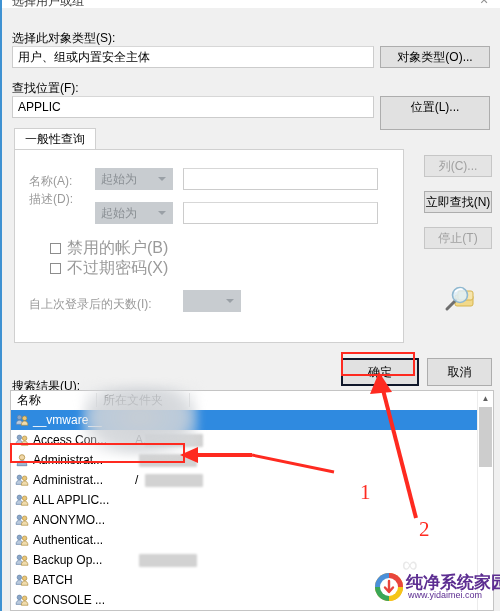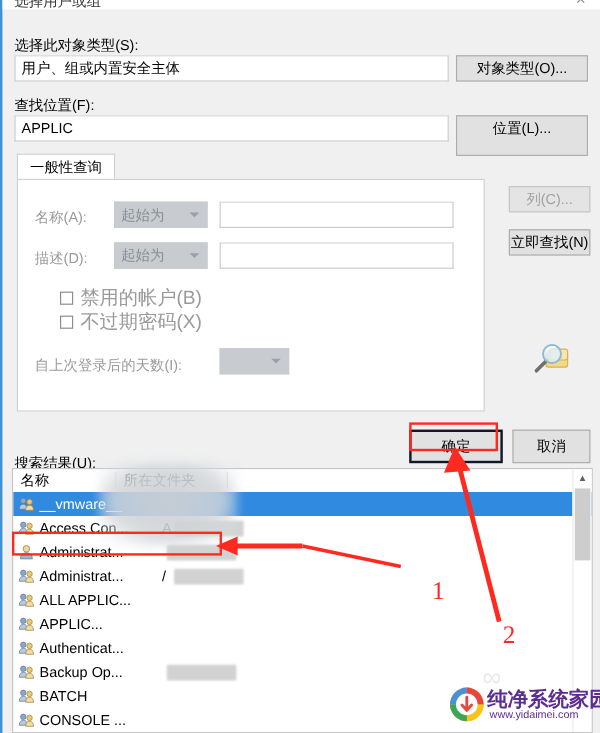--- a/index.html
+++ b/index.html
@@ -367,21 +367,21 @@
 
     <div id="tabpanel">
 
       <div class="field-label grey" style="left:14px; top:23px;">名称(A):</div>
       <div class="dd" style="left:80px; top:18px; width:78px; height:22px;">
         <span>起始为</span>
         <span class="dd-arrow"></span>
       </div>
       <div class="textbox" style="left:168px; top:18px; width:195px; height:22px;"></div>
 
-      <div class="field-label grey" style="left:14px; top:57px;">描述(D):</div>
+      <div class="field-label grey" style="left:14px; top:41px;">描述(D):</div>
       <div class="dd" style="left:80px; top:52px; width:78px; height:22px;">
         <span>起始为</span>
         <span class="dd-arrow"></span>
       </div>
       <div class="textbox" style="left:168px; top:52px; width:195px; height:22px;"></div>
 
       <div class="cb-row" style="left:14px; top:88px;">
         <span class="cb-box"></span><span class="grey">禁用的帐户(B)</span>
       </div>
 
@@ -391,20 +391,21 @@
 
       <div class="field-label grey" style="left:14px; top:146px;">自上次登录后的天数(I):</div>
       <div class="dd" style="left:168px; top:140px; width:58px; height:22px;">
         <span></span>
         <span class="dd-arrow"></span>
       </div>
     </div>
 
     <div class="btn disabled" style="left:420px; top:147px; width:68px; height:22px; line-height:20px;">列(C)...</div>
     <div class="btn" style="left:420px; top:183px; width:68px; height:22px; line-height:20px;">立即查找(N)</div>
+    <div class="btn disabled" style="left:420px; top:219px; width:68px; height:22px; line-height:20px;">停止(T)</div>
 
     <div id="search-key-icon">
       <svg width="40" height="34" viewBox="0 0 40 34">
         <rect x="14" y="10" width="18" height="11" rx="2" fill="#f2d98a" stroke="#d6b44f" stroke-width="1"></rect>
         <rect x="17" y="6" width="15" height="9" rx="2" fill="#f7e6ae" stroke="#d6b44f" stroke-width="1"></rect>
         <path d="M6 24 L15 15" stroke="#6f6f6f" stroke-width="3" stroke-linecap="round"></path>
         <circle cx="19" cy="10" r="7.5" fill="#dfeff8" fill-opacity="0.85" stroke="#8fb8d0" stroke-width="1.6"></circle>
         <path d="M14.5 6.5 A7 7 0 0 1 21 4.2" stroke="#ffffff" stroke-width="1.6" fill="none" stroke-linecap="round"></path>
       </svg>
     </div>
@@ -475,21 +476,21 @@
           <span class="name">ALL APPLIC...</span>
           <span class="folder"></span>
         </div>
         <div class="row">
           <span class="icon"><svg width="14" height="14" viewBox="0 0 16 16">
               <circle cx="5" cy="5" r="2.6" fill="#8aa6c8" stroke="#5a7ba3" stroke-width="0.7"></circle>
               <path d="M1.2 13 C1.2 9.6 3 8.2 5 8.2 C7 8.2 8.8 9.6 8.8 13 Z" fill="#b9c9dd" stroke="#5a7ba3" stroke-width="0.7"></path>
               <circle cx="11" cy="6" r="2.6" fill="#e9c77c" stroke="#a8842f" stroke-width="0.7"></circle>
               <path d="M7.2 14 C7.2 10.6 9 9.2 11 9.2 C13 9.2 14.8 10.6 14.8 14 Z" fill="#f0dcae" stroke="#a8842f" stroke-width="0.7"></path>
             </svg></span>
-          <span class="name">APPLIC...</span>
+          <span class="name">ANONYMO...</span>
           <span class="folder"></span>
         </div>
         <div class="row">
           <span class="icon"><svg width="14" height="14" viewBox="0 0 16 16">
               <circle cx="5" cy="5" r="2.6" fill="#8aa6c8" stroke="#5a7ba3" stroke-width="0.7"></circle>
               <path d="M1.2 13 C1.2 9.6 3 8.2 5 8.2 C7 8.2 8.8 9.6 8.8 13 Z" fill="#b9c9dd" stroke="#5a7ba3" stroke-width="0.7"></path>
               <circle cx="11" cy="6" r="2.6" fill="#e9c77c" stroke="#a8842f" stroke-width="0.7"></circle>
               <path d="M7.2 14 C7.2 10.6 9 9.2 11 9.2 C13 9.2 14.8 10.6 14.8 14 Z" fill="#f0dcae" stroke="#a8842f" stroke-width="0.7"></path>
             </svg></span>
           <span class="name">Authenticat...</span>

